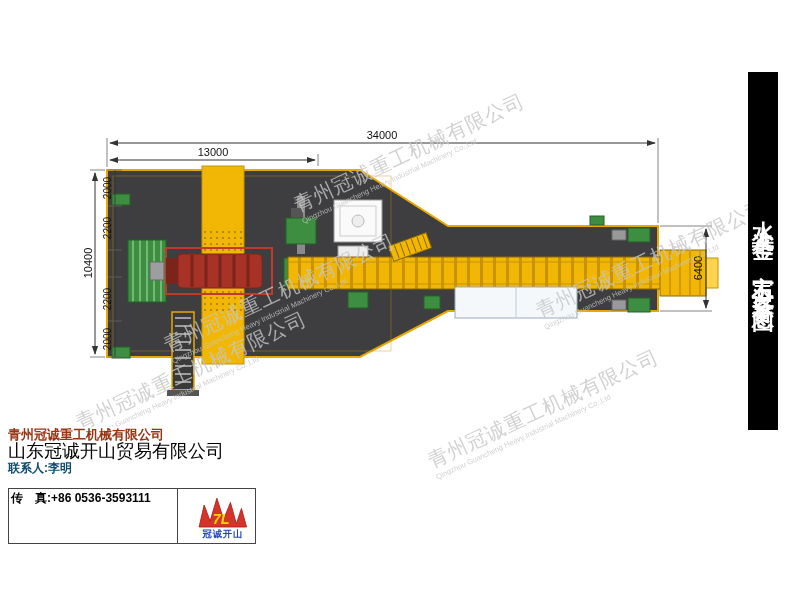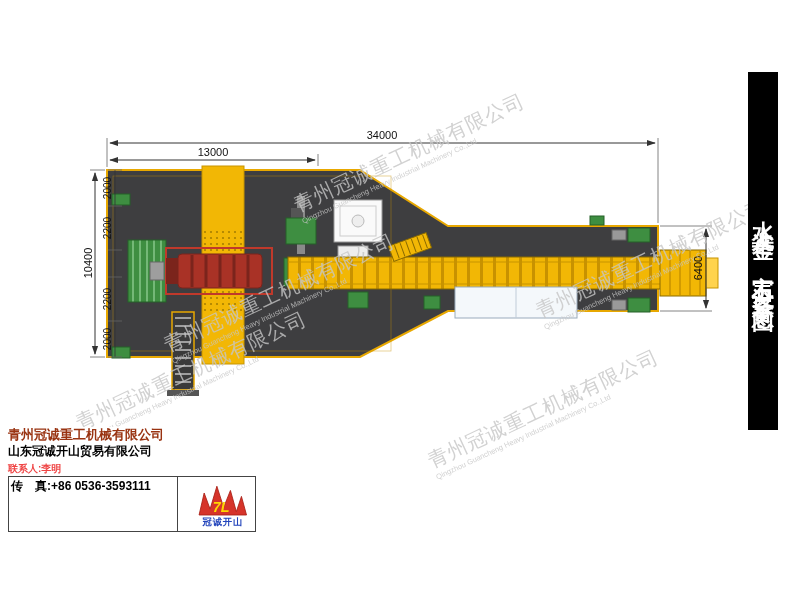--- a/index.html
+++ b/index.html
@@ -19,23 +19,23 @@
   .dimtxt2 { font-size:10px; fill:#111; }
 
   
   .wm text { fill:#c6c6c6; opacity:0.8; }
   .wcn { font-size:20px; letter-spacing:1px; }
   .wen { font-size:7.5px; }
 
   
   .contact { position:absolute; left:8px; top:427px; width:248px; background:#fff; }
   .c1 { color:#993311; font-weight:bold; font-size:13px; line-height:15px; white-space:nowrap; }
-  .c2 { color:#000;    font-weight:bold; font-size:12px; line-height:19px; white-space:nowrap; }
-  .c3 { color:#ef4444;    font-weight:bold; font-size:10px; line-height:15px; white-space:nowrap; }
-  .ctable { display:flex; border:1px solid #444; }
+  .c2 { color:#000;    font-weight:normal; font-size:18px; line-height:19px; white-space:nowrap; }
+  .c3 { color:#0c4a6e;    font-weight:bold; font-size:12px; line-height:15px; white-space:nowrap; }
+  .ctable { display:flex; border:1px solid #444;margin-top:12px; }
   .rows { flex:1; min-width:0; }
   .crow { font-size:12px; font-weight:bold; line-height:18px; height:19px; padding-left:2px;
           border-bottom:1px solid #444; white-space:nowrap; overflow:hidden; }
   .crow:last-child { border-bottom:none; height:18px; }
   .logo-cell { width:78px; border-left:1px solid #444; display:flex; align-items:flex-start; justify-content:center;padding-left:16px; }
 </style>
 </head>
 <body>
 
 <svg class="drawing" width="800" height="600" viewBox="0 0 800 600">

